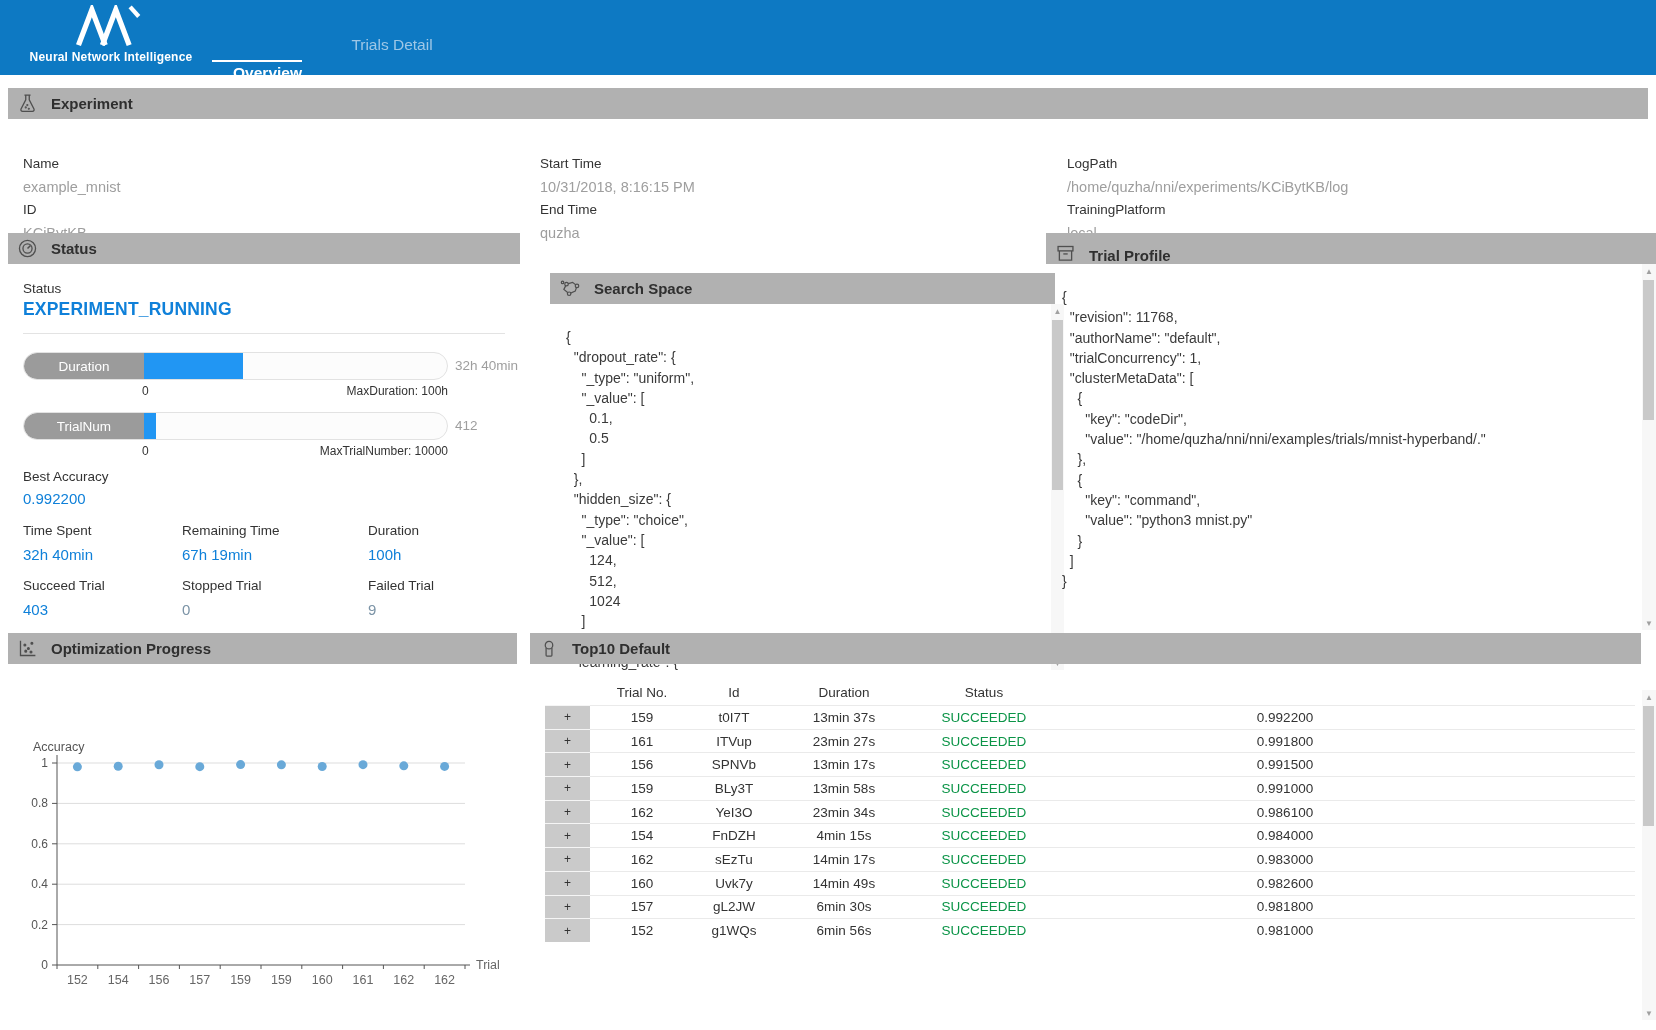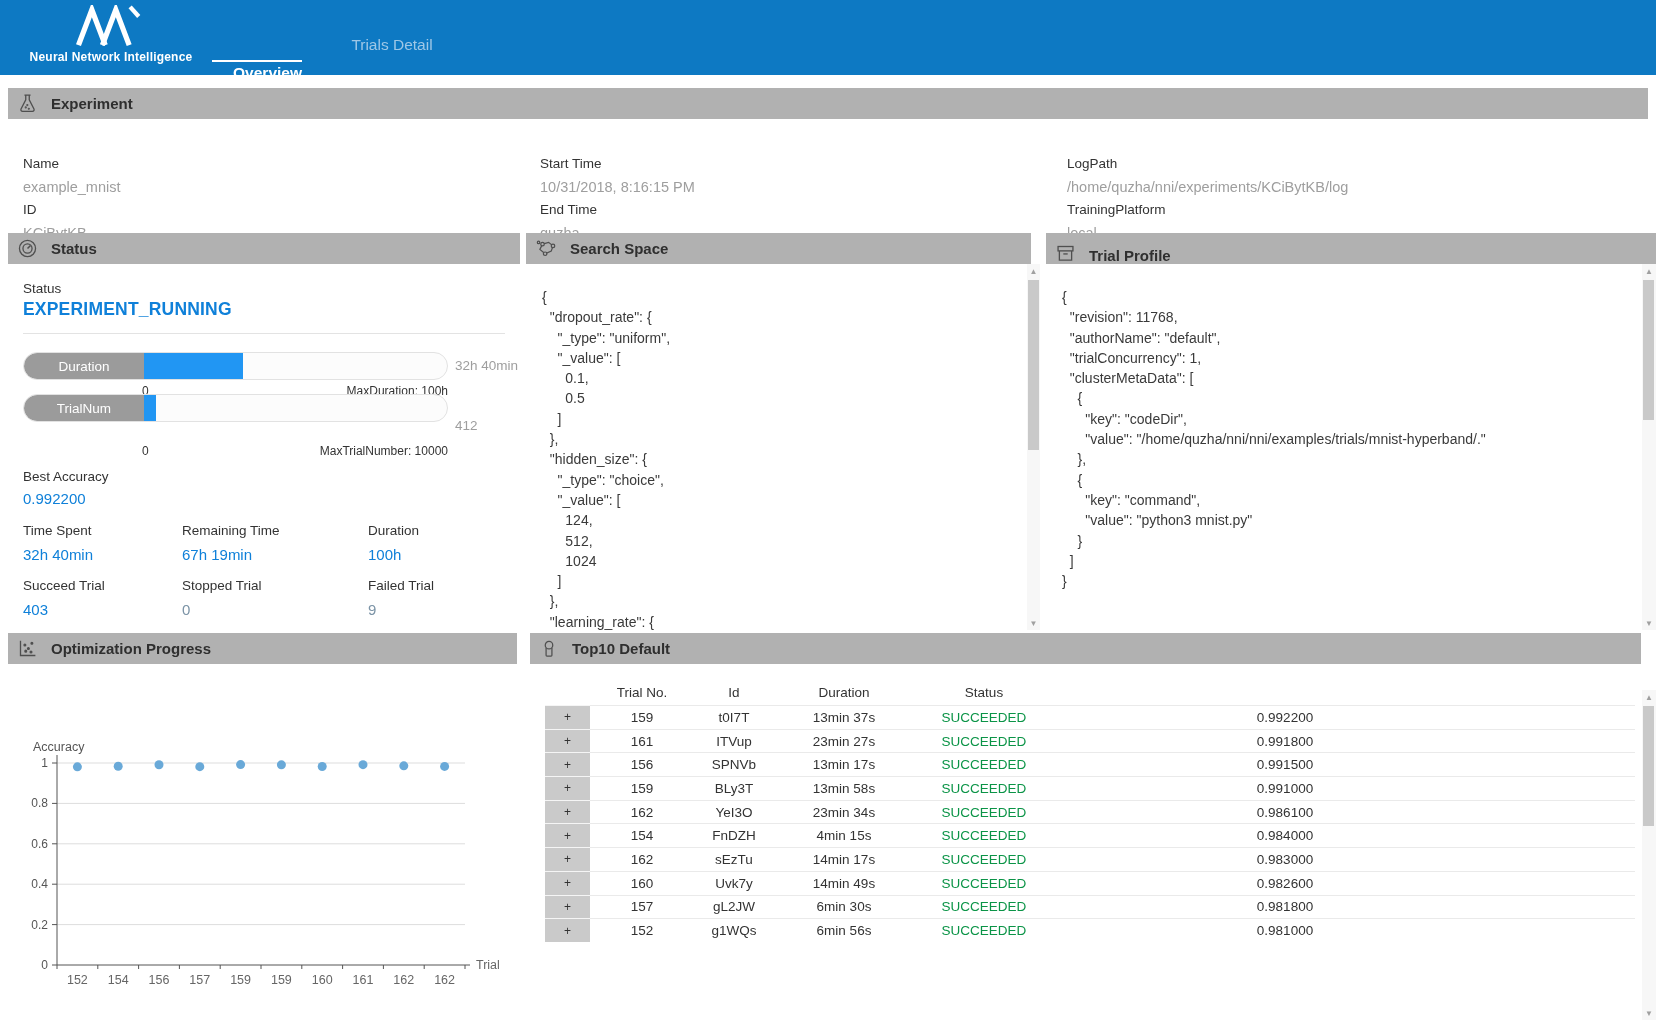--- a/index.html
+++ b/index.html
@@ -151,21 +151,21 @@
     <div class="pbar" style="top:119px;">
       <div class="pbar-fill" style="width: calc(32.7% - 39.24px);"></div>
       <div class="pbar-label">Duration</div>
     </div>
     <div class="pbar-value" style="top:125px;">32h 40min</div>
     <div class="pbar-sub" style="top:151px;">
       <span class="zero">0</span>
       <span>MaxDuration: 100h</span>
     </div>
 
-    <div class="pbar" style="top:161px;">
+    <div class="pbar" style="top:179px;">
       <div class="pbar-fill" style="width: calc(4.1% - 4.92px);"></div>
       <div class="pbar-label">TrialNum</div>
     </div>
     <div class="pbar-value" style="top:185px;">412</div>
     <div class="pbar-sub" style="top:211px;">
       <span class="zero">0</span>
       <span>MaxTrialNumber: 10000</span>
     </div>
 
     <div class="best-label">Best Accuracy</div>
@@ -180,21 +180,21 @@
         <div class="stat-value stat-blue">100h</div>
         <div class="stat-label">Succeed Trial</div>
         <div class="stat-label">Stopped Trial</div>
         <div class="stat-label">Failed Trial</div>
         <div class="stat-value stat-blue">403</div>
         <div class="stat-value stat-muted">0</div>
         <div class="stat-value stat-muted">9</div>
       </div>
   </div>
 
-  <div class="panel" style="left:526px; width:514px;">
+  <div class="panel" style="left:550px; width:514px;margin-top:40px;">
     <div class="sec-head" style="width:505px;">
       <span class="sec-icon">
         <svg width="22" height="21" viewBox="0 0 24 24" fill="none" stroke="#4f4f4f" stroke-width="1.4">
           <path d="M8 7 L15 5 L20 9 L18 15 L11 18 L5 13 Z"></path>
           <circle cx="8" cy="7" r="2" fill="#b1b1b1"></circle>
             <circle cx="20" cy="9" r="2" fill="#b1b1b1"></circle>
           <circle cx="11" cy="18" r="2" fill="#b1b1b1"></circle>
             <circle cx="3.5" cy="5" r="1.4"></circle>
         </svg>
       </span>

